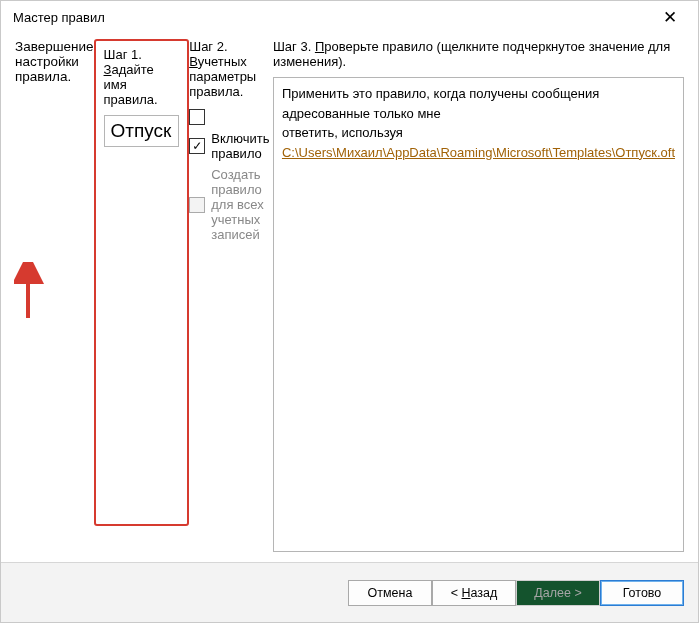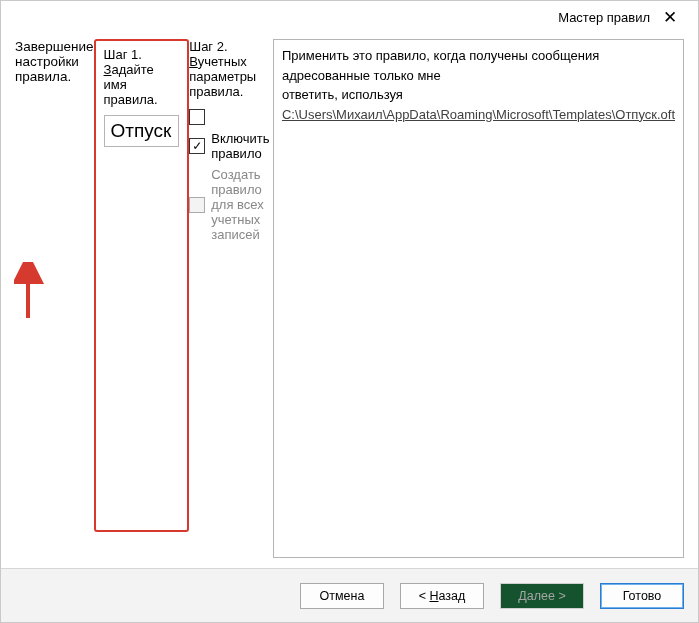--- a/index.html
+++ b/index.html
@@ -21,21 +21,21 @@
     flex-direction: column;
     background: #fff;
   }
   .titlebar {
     height: 32px;
     display: flex;
     align-items: center;
     padding: 0 8px 0 12px;
     font-size: 13px;
   }
-  .titlebar-title { flex: 1; text-align: right; }
+  .titlebar-title { flex: 1; }
   .close-btn {
     width: 40px;
     height: 28px;
     display: flex;
     align-items: center;
     justify-content: center;
     font-size: 17px;
     font-family: Arial, sans-serif;
   }
   .body {
@@ -87,32 +87,31 @@
   .step3-block { flex: 1; display: flex; flex-direction: column; }
   .step-label-3 { margin-bottom: 8px; }
   .desc-box {
     border: 1px solid #b5b5b5;
     padding: 6px 8px;
     flex: 1;
     background: #fff;
     line-height: 1.5;
   }
   .desc-link {
-    color: #404040;
+    color: #a16207;
     text-decoration: underline;
     cursor: pointer;
   }
   .footer {
-    height: 54px;
+    height: 60px;
     border-top: 1px solid #d6d6d6;
     background: #f3f3f3;
     display: flex;
     align-items: center;
     justify-content: flex-end;
-    gap: 16px;
     padding: 0 14px;
   }
   .btn {
     min-width: 84px;
     height: 26px;
     border: 1px solid #a9a9a9;
     background: #fdfdfd;
     font-family: inherit;
     font-size: 12.5px;
     padding: 0 10px;
@@ -174,20 +173,23 @@
         <span class="checkbox-label">Включить правило</span>
       </div>
 
       <div class="checkbox-row">
         <div class="cb disabled"></div>
         <span class="checkbox-label disabled">Создать правило для всех учетных записей</span>
       </div>
     </div>
 
     <div class="step3-block">
+      <div class="step-label-3">
+        <span>Шаг 3. </span><u>П</u><span>роверьте правило (щелкните подчеркнутое значение для изменения).</span>
+      </div>
       <div class="desc-box">
         <div>Применить это правило, когда получены сообщения</div>
         <div>адресованные только мне</div>
         <div>
           <span>ответить, используя </span><span class="desc-link">C:\Users\Михаил\AppData\Roaming\Microsoft\Templates\Отпуск.oft</span>
         </div>
       </div>
     </div>
 
   </div>

